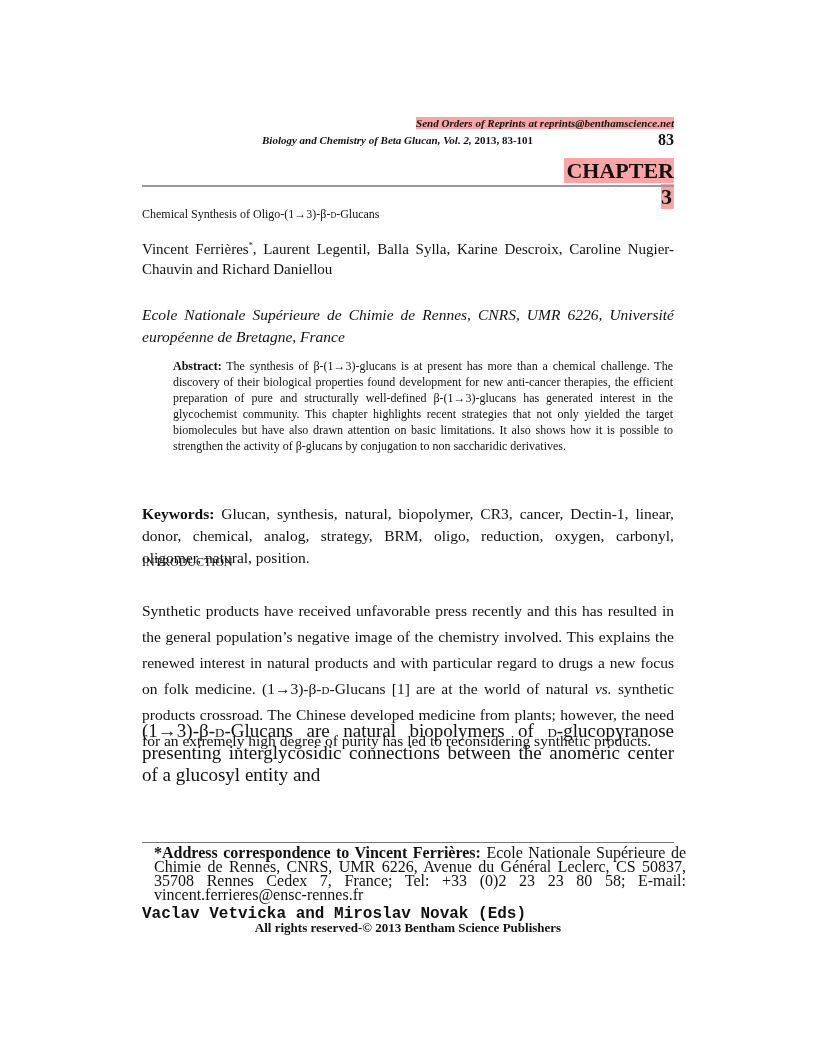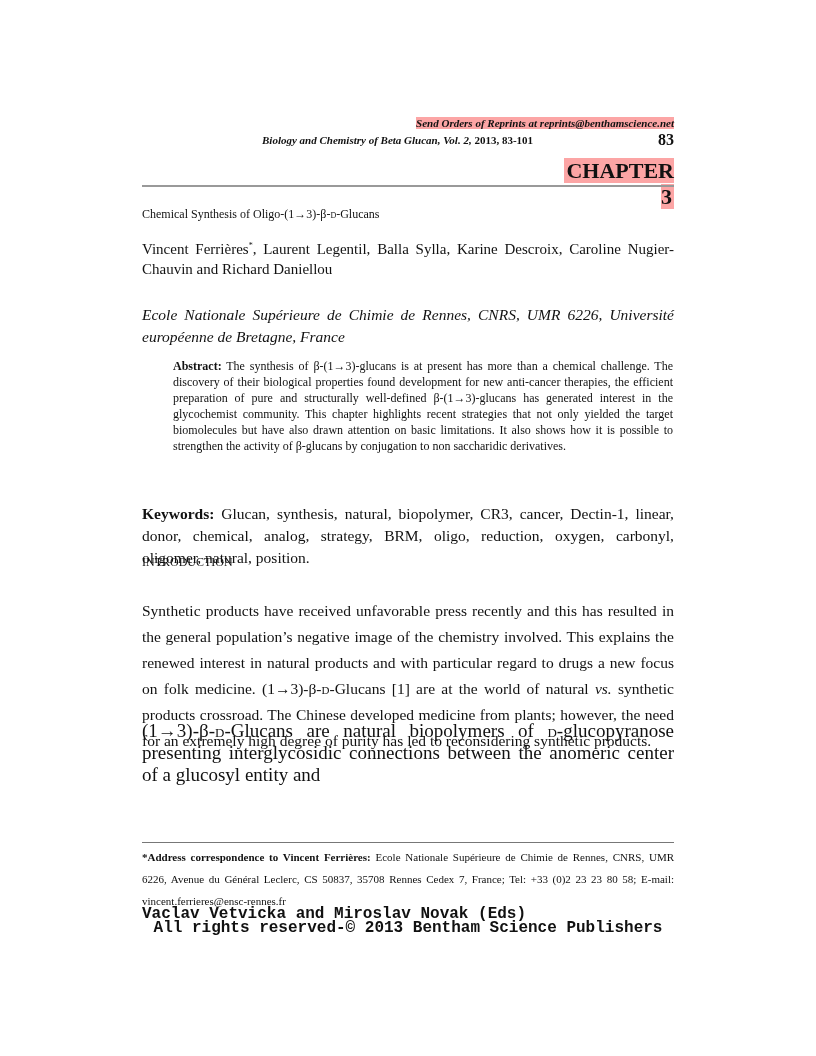--- a/index.html
+++ b/index.html
@@ -23,24 +23,24 @@
   .affil { left: 142px; top: 304px; width: 532px; font-size: 15.5px; font-style: italic; line-height: 22px;
            text-align: justify; }
   .abstract { left: 173px; top: 350px; width: 500px; font-size: 12px; line-height: 16px; text-align: justify; margin-top: 8px; }
   .abstract b { font-weight: bold; }
   .keywords { left: 142px; top: 503px; width: 532px; font-size: 15.5px; line-height: 22px; text-align: justify; }
   .intro-h { left: 142px; top: 552px; font-size: 12px; font-weight: normal; line-height: 20px; }
   .para1 { left: 142px; top: 598px; width: 532px; font-size: 15.5px; line-height: 26px; text-align: justify; }
   .para2 { left: 142px; top: 720px; width: 532px; font-size: 19px; line-height: 22px; text-align: justify; }
   .sc { font-variant: small-caps; }
   .rule-foot { left: 142px; top: 842px; width: 532px; height: 0; border-top: 1px solid #777; }
-  .footnote { left: 142px; top: 846px; width: 532px; font-size: 11px; line-height: 22px; text-align: justify; }
+  .footnote { left: 154px; top: 846px; width: 532px; font-size: 16px; line-height: 14px; text-align: justify; }
   .footnote b { font-weight: bold; }
   .eds { left: 142px; top: 907px; width: 532px; text-align: left; font-size: 16px; font-weight: bold; line-height: 14px; font-family: Liberation Mono, monospace; }
-  .rights { left: 142px; top: 921px; width: 532px; text-align: center; font-size: 16px; font-weight: bold; line-height: 14px; font-family: Liberation Mono, monospace; }
+  .rights { left: 142px; top: 921px; width: 532px; text-align: center; font-size: 13px; font-weight: bold; line-height: 14px; }
 </style>
 </head>
 <body>
 
 <div class="abs hdr-reprints"><span class="hl">Send Orders of Reprints at reprints@benthamscience.net</span></div>
 <div class="abs hdr-journal"><i>Biology and Chemistry of Beta Glucan, Vol. 2,</i><span> 2013, 83-101</span></div>
 <div class="abs hdr-page">83</div>
 <div class="abs chapter"><span class="hl">CHAPTER 3</span></div>
 <div class="abs rule-top"></div>
 

